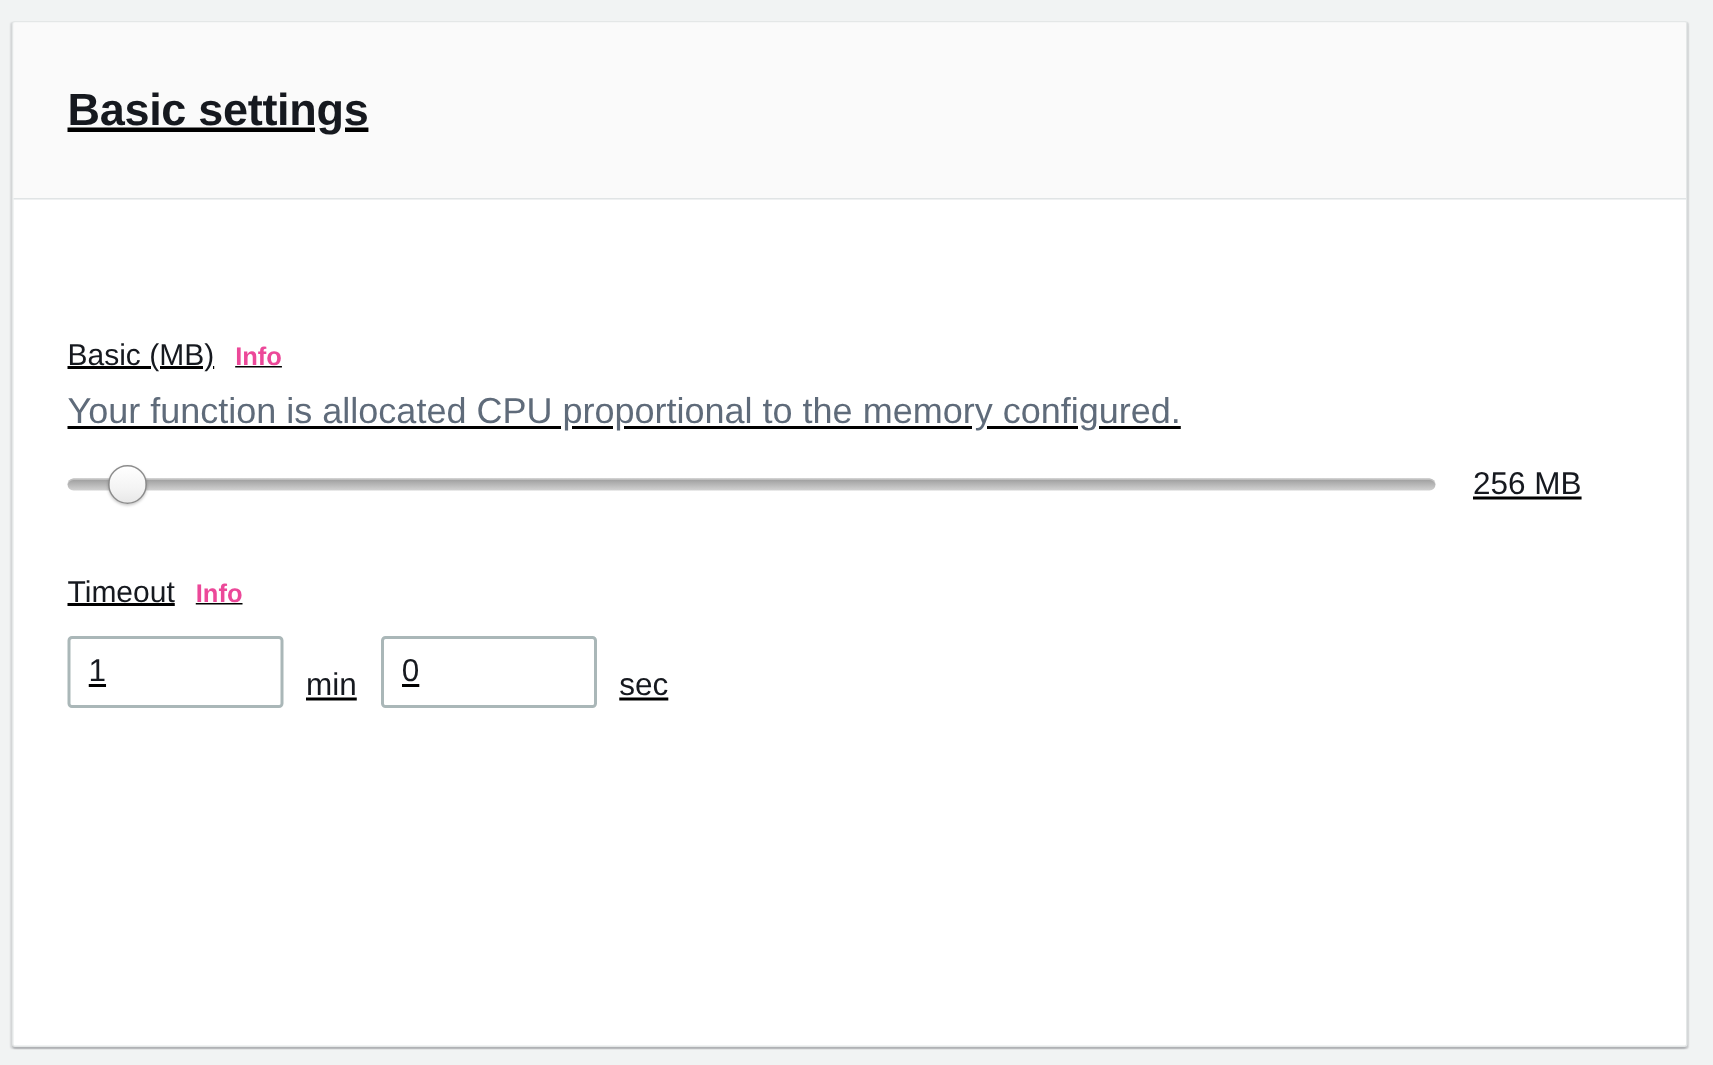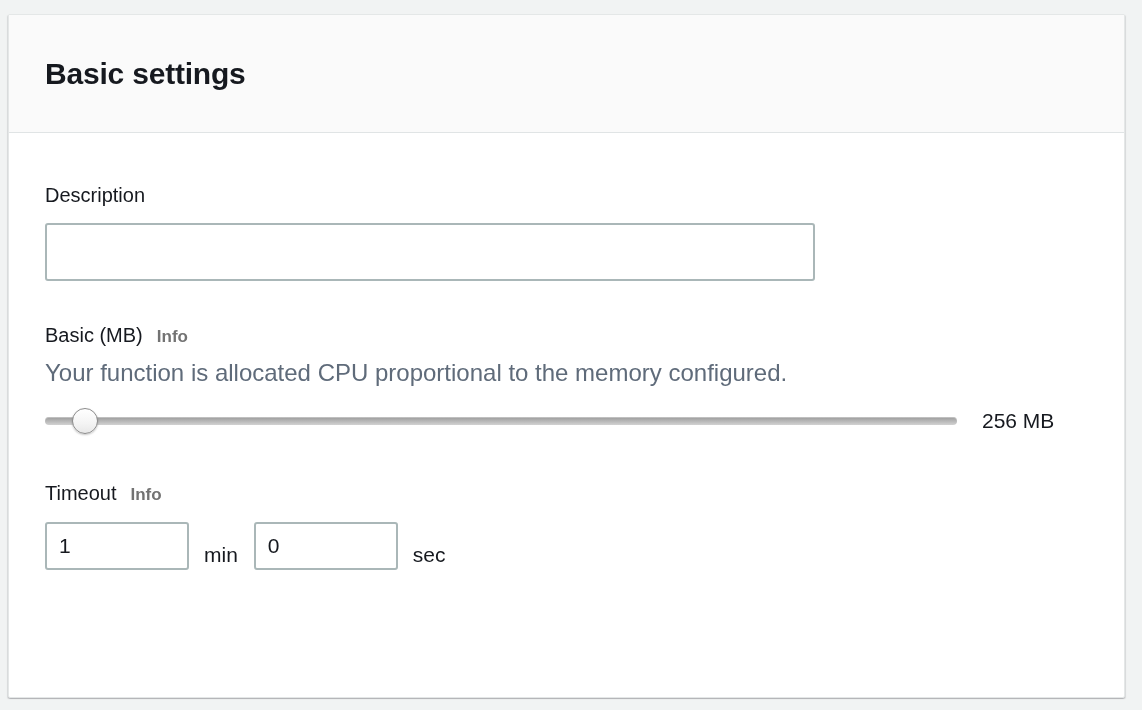--- a/index.html
+++ b/index.html
@@ -23,20 +23,21 @@
     top: 14px;
     width: 1117px;
     height: 684px;
     background: #ffffff;
     border: 1px solid #e4e7e7;
     border-radius: 2px;
     box-sizing: border-box;
     box-shadow: 0 1px 1px 0 rgba(0, 7, 22, 0.10),
                 1px 1px 1px 0 rgba(0, 7, 22, 0.10),
                 -1px 1px 1px 0 rgba(0, 7, 22, 0.10);
+    text-decoration: underline;
   }
 
   .card-header {
     height: 118px;
     background: #fafafa;
     border-bottom: 1px solid #e0e4e5;
     box-sizing: border-box;
     display: flex;
     align-items: center;
     padding: 0 36px;
@@ -65,21 +66,21 @@
     color: #16191f;
     line-height: 1.25;
     display: flex;
     align-items: baseline;
     gap: 14px;
   }
 
   .info-link {
     font-size: 17px;
     font-weight: bold;
-    color: #737373;
+    color: #ec4899;
     text-decoration: none;
     cursor: pointer;
     line-height: 1;
   }
 
   .field-desc {
     font-size: 24px;
     color: #5f6b7a;
     line-height: 1.35;
     margin-top: 9px;
@@ -185,26 +186,20 @@
 <body>
 
 <div class="card">
 
   <div class="card-header">
     <div class="card-title">Basic settings</div>
   </div>
 
   <div class="card-body">
 
-    <div class="field">
-      <div class="field-label">
-        <span>Description</span>
-      </div>
-      <input class="text-input" type="text" value="" style="">
-    </div>
 
     <div class="field memory-block">
       <div class="field-label">
         <span>Basic (MB)</span>
         <a class="info-link" href="#">Info</a>
       </div>
       <div class="field-desc">Your function is allocated CPU proportional to the memory configured.</div>
 
       <div class="slider-row">
         <div class="slider">

